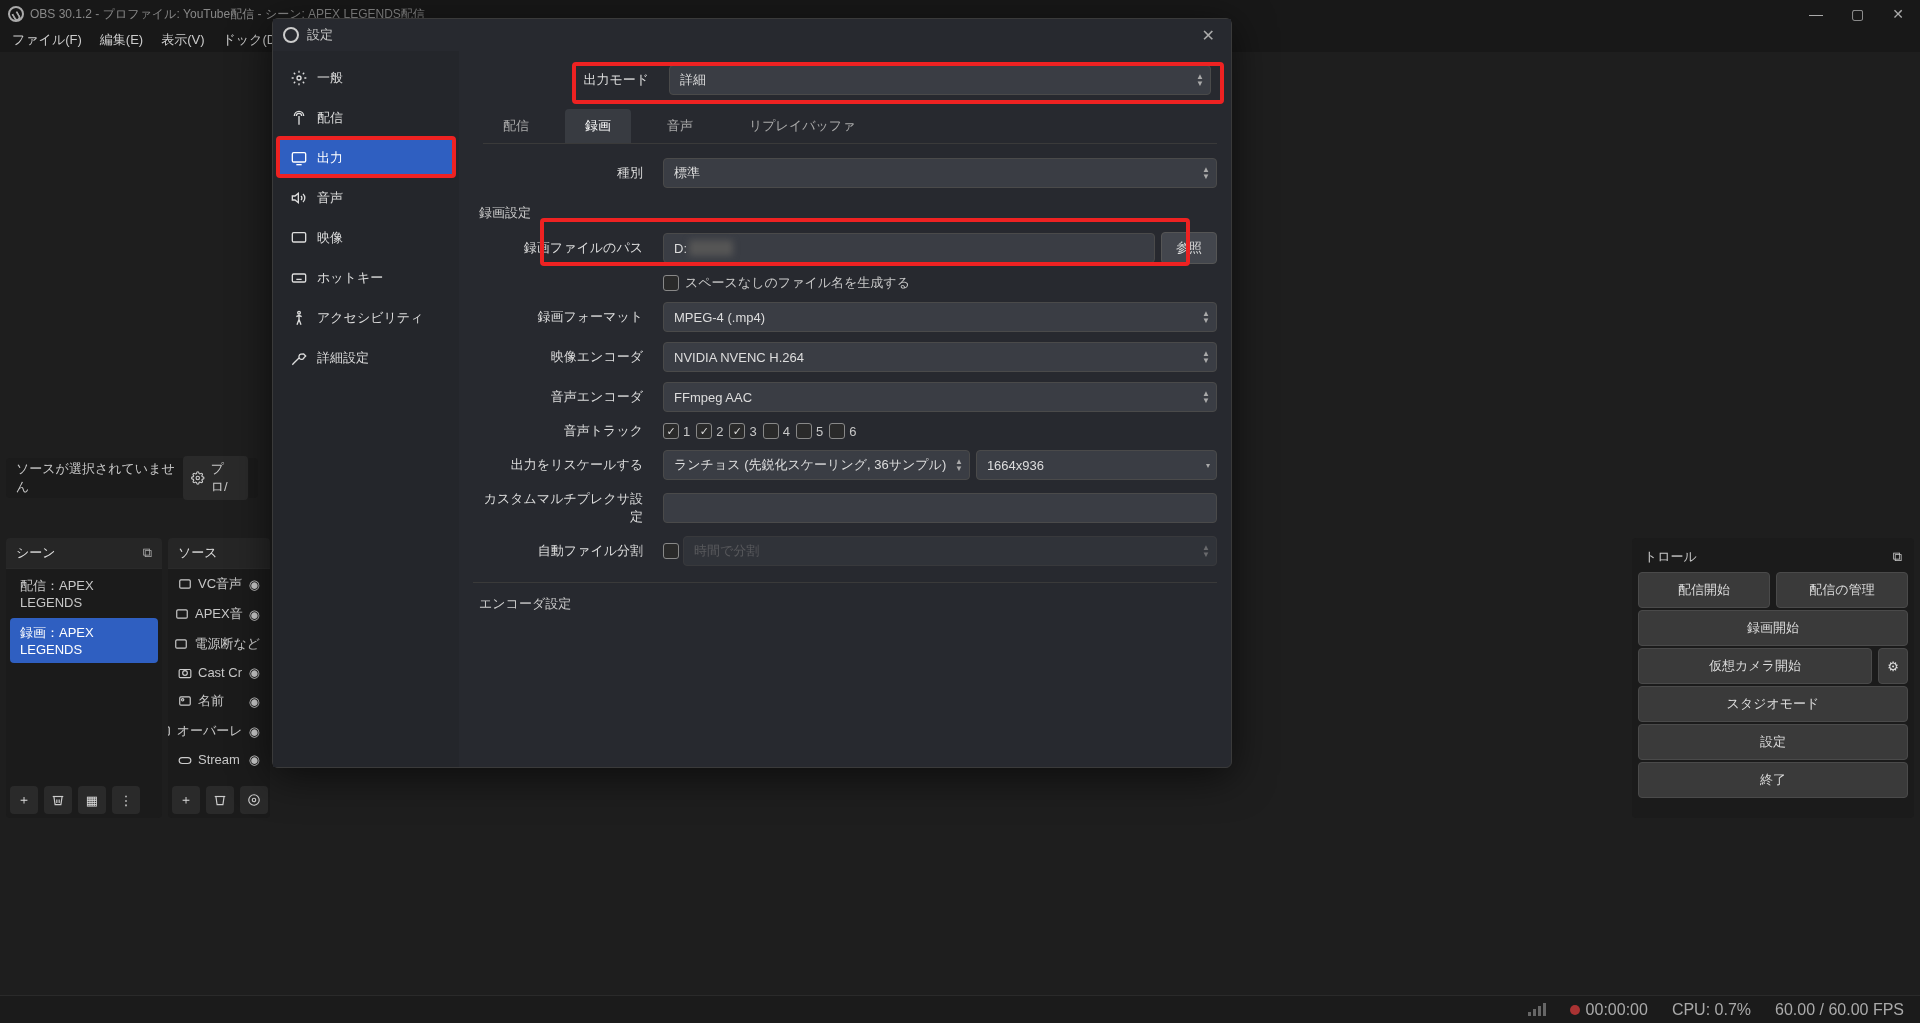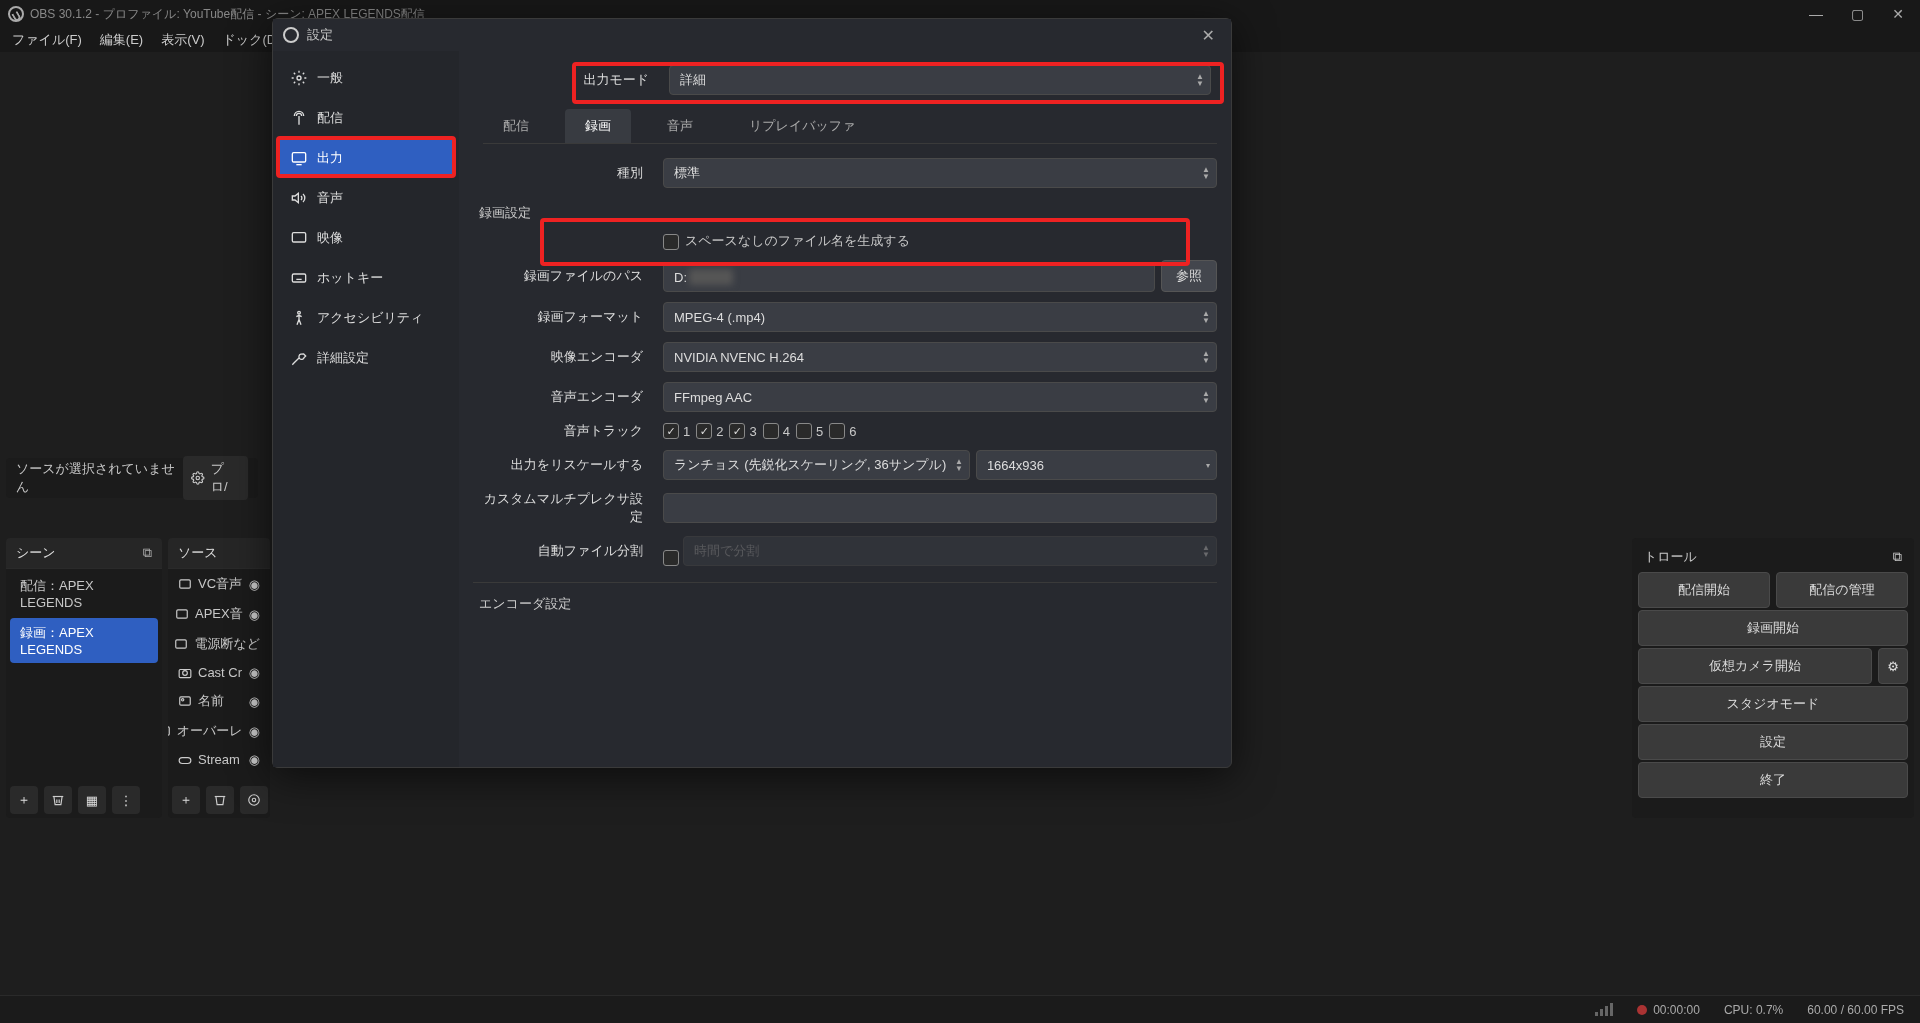--- a/index.html
+++ b/index.html
@@ -42,42 +42,42 @@
 .dock-toolbar .tb { width: 28px; height: 28px; background: #2a2a2a; border-radius: 4px; display: flex; align-items: center; justify-content: center; color: #ddd; }
 
 .controls-list { padding: 6px; display: flex; flex-direction: column; gap: 2px; }
 .controls-list .ctrl-row { display: flex; gap: 6px; }
 .controls-list button { flex: 1; background: #3a3a3a; border: 1px solid #4a4a4a; color: #ddd; padding: 8px 4px; border-radius: 4px; cursor: pointer; font-size: 13px; }
 .controls-list .gear-btn { flex: none; width: 30px; }
 .controls-list .ctrl-title { display: flex; align-items: center; padding: 4px 6px; }
 .controls-list .ctrl-title .dock-icon { margin-left: auto; }
 
 
-.statusbar { position: absolute; bottom: 0; left: 0; right: 0; height: 28px; background: #1b1b1b; display: flex; align-items: center; justify-content: flex-end; gap: 24px; padding: 0 16px; border-top: 1px solid #2a2a2a; font-size: 12px; color: #aaa; }
+.statusbar { position: absolute; bottom: 0; left: 0; right: 0; height: 28px; background: #1b1b1b; display: flex; align-items: center; justify-content: flex-end; gap: 24px; padding: 0 16px; border-top: 1px solid #2a2a2a; font-size: 16px; color: #aaa; }
 .statusbar .bars { display: flex; align-items: flex-end; gap: 2px; }
 .statusbar .bars i { width: 3px; background: #666; display: block; }
 .statusbar .rec-dot { width: 10px; height: 10px; border-radius: 50%; background: #a33; }
 
 
 .dialog { position: absolute; top: 18px; left: 272px; width: 960px; height: 750px; background: #27292f; border: 1px solid #3a3a3a; border-radius: 6px; display: flex; flex-direction: column; box-shadow: 0 8px 40px rgba(0,0,0,.6); z-index: 10; }
 .dlg-title { height: 32px; display: flex; align-items: center; padding: 0 10px; background: #27292f; }
 .dlg-title .obs-icon2 { width: 16px; height: 16px; border: 2px solid #ccc; border-radius: 50%; margin-right: 8px; }
 .dlg-title .close { margin-left: auto; color: #aaa; font-size: 16px; cursor: pointer; padding: 2px 6px; }
 .dlg-body { flex: 1; display: flex; overflow: hidden; }
 
 .dlg-sidebar { width: 186px; background: #24262b; padding: 8px 6px; }
 .nav-item { display: flex; align-items: center; gap: 10px; padding: 10px 12px; border-radius: 4px; color: #ddd; cursor: pointer; margin-bottom: 2px; }
 .nav-item.selected { background: #2f5fc1; color: #fff; }
 .nav-item svg { width: 16px; height: 16px; flex: none; }
 
 .dlg-main { flex: 1; display: flex; flex-direction: column; padding: 10px 14px 0 14px; overflow-y: auto; }
 
 .form-row { display: flex; align-items: center; margin-bottom: 10px; gap: 20px; }
 .form-row .lbl { width: 170px; text-align: right; color: #ddd; flex: none; }
-.form-row .ctrl { flex: 1; display: flex; align-items: flex-end; gap: 6px; }
+.form-row .ctrl { flex: 1; display: flex; align-items: center; gap: 6px; }
 .select { flex: 1; background: #3a3d44; border: 1px solid #4a4a4a; border-radius: 4px; height: 30px; display: flex; align-items: center; padding: 0 10px; position: relative; color: #ddd; }
 .select .spin { position: absolute; right: 6px; display: flex; flex-direction: column; font-size: 8px; color: #aaa; line-height: 7px; }
 .textinput { flex: 1; background: #3a3d44; border: 1px solid #4a4a4a; border-radius: 4px; height: 30px; display: flex; align-items: center; padding: 0 10px; color: #ddd; }
 .btn { background: #43464d; border: 1px solid #555; border-radius: 4px; padding: 6px 14px; color: #ddd; cursor: pointer; }
 
 .tabs { display: flex; gap: 16px; border-bottom: 1px solid #3a3a3a; margin-bottom: 14px; margin-left: 10px; }
 .tab { padding: 8px 20px; color: #aaa; cursor: pointer; }
 .tab.active { color: #fff; background: #383b41; border-radius: 4px 4px 0 0; }
 
 .section-title { color: #ccc; margin: 6px 0 10px 6px; font-size: 13px; }
@@ -351,39 +351,39 @@
             <div class="select">
               <span>標準</span>
               <span class="spin">▲<br>▼</span>
             </div>
           </div>
       </div>
 
       <div class="section-title">録画設定</div>
 
       <div class="form-row">
-        <div class="lbl"></div>
-        <div class="ctrl">
-          <span class="checkbox"></span>
-          <span>スペースなしのファイル名を生成する</span>
-        </div>
-      </div>
-
-      <div class="form-row">
         <div class="lbl">録画ファイルのパス</div>
         <div class="ctrl">
           <div class="textinput">
               <span>D:</span>
               <span style="width:44px;height:16px;background:#555;filter:blur(3px);margin-left:2px;border-radius:2px"></span>
             </div>
           <div class="btn">参照</div>
         </div>
       </div>
 
       <div class="form-row">
+        <div class="lbl"></div>
+        <div class="ctrl">
+          <span class="checkbox"></span>
+          <span>スペースなしのファイル名を生成する</span>
+        </div>
+      </div>
+
+      <div class="form-row">
         <div class="lbl">録画フォーマット</div>
         <div class="ctrl">
             <div class="select">
               <span>MPEG-4 (.mp4)</span>
               <span class="spin">▲<br>▼</span>
             </div>
           </div>
       </div>
 
       <div class="form-row">

